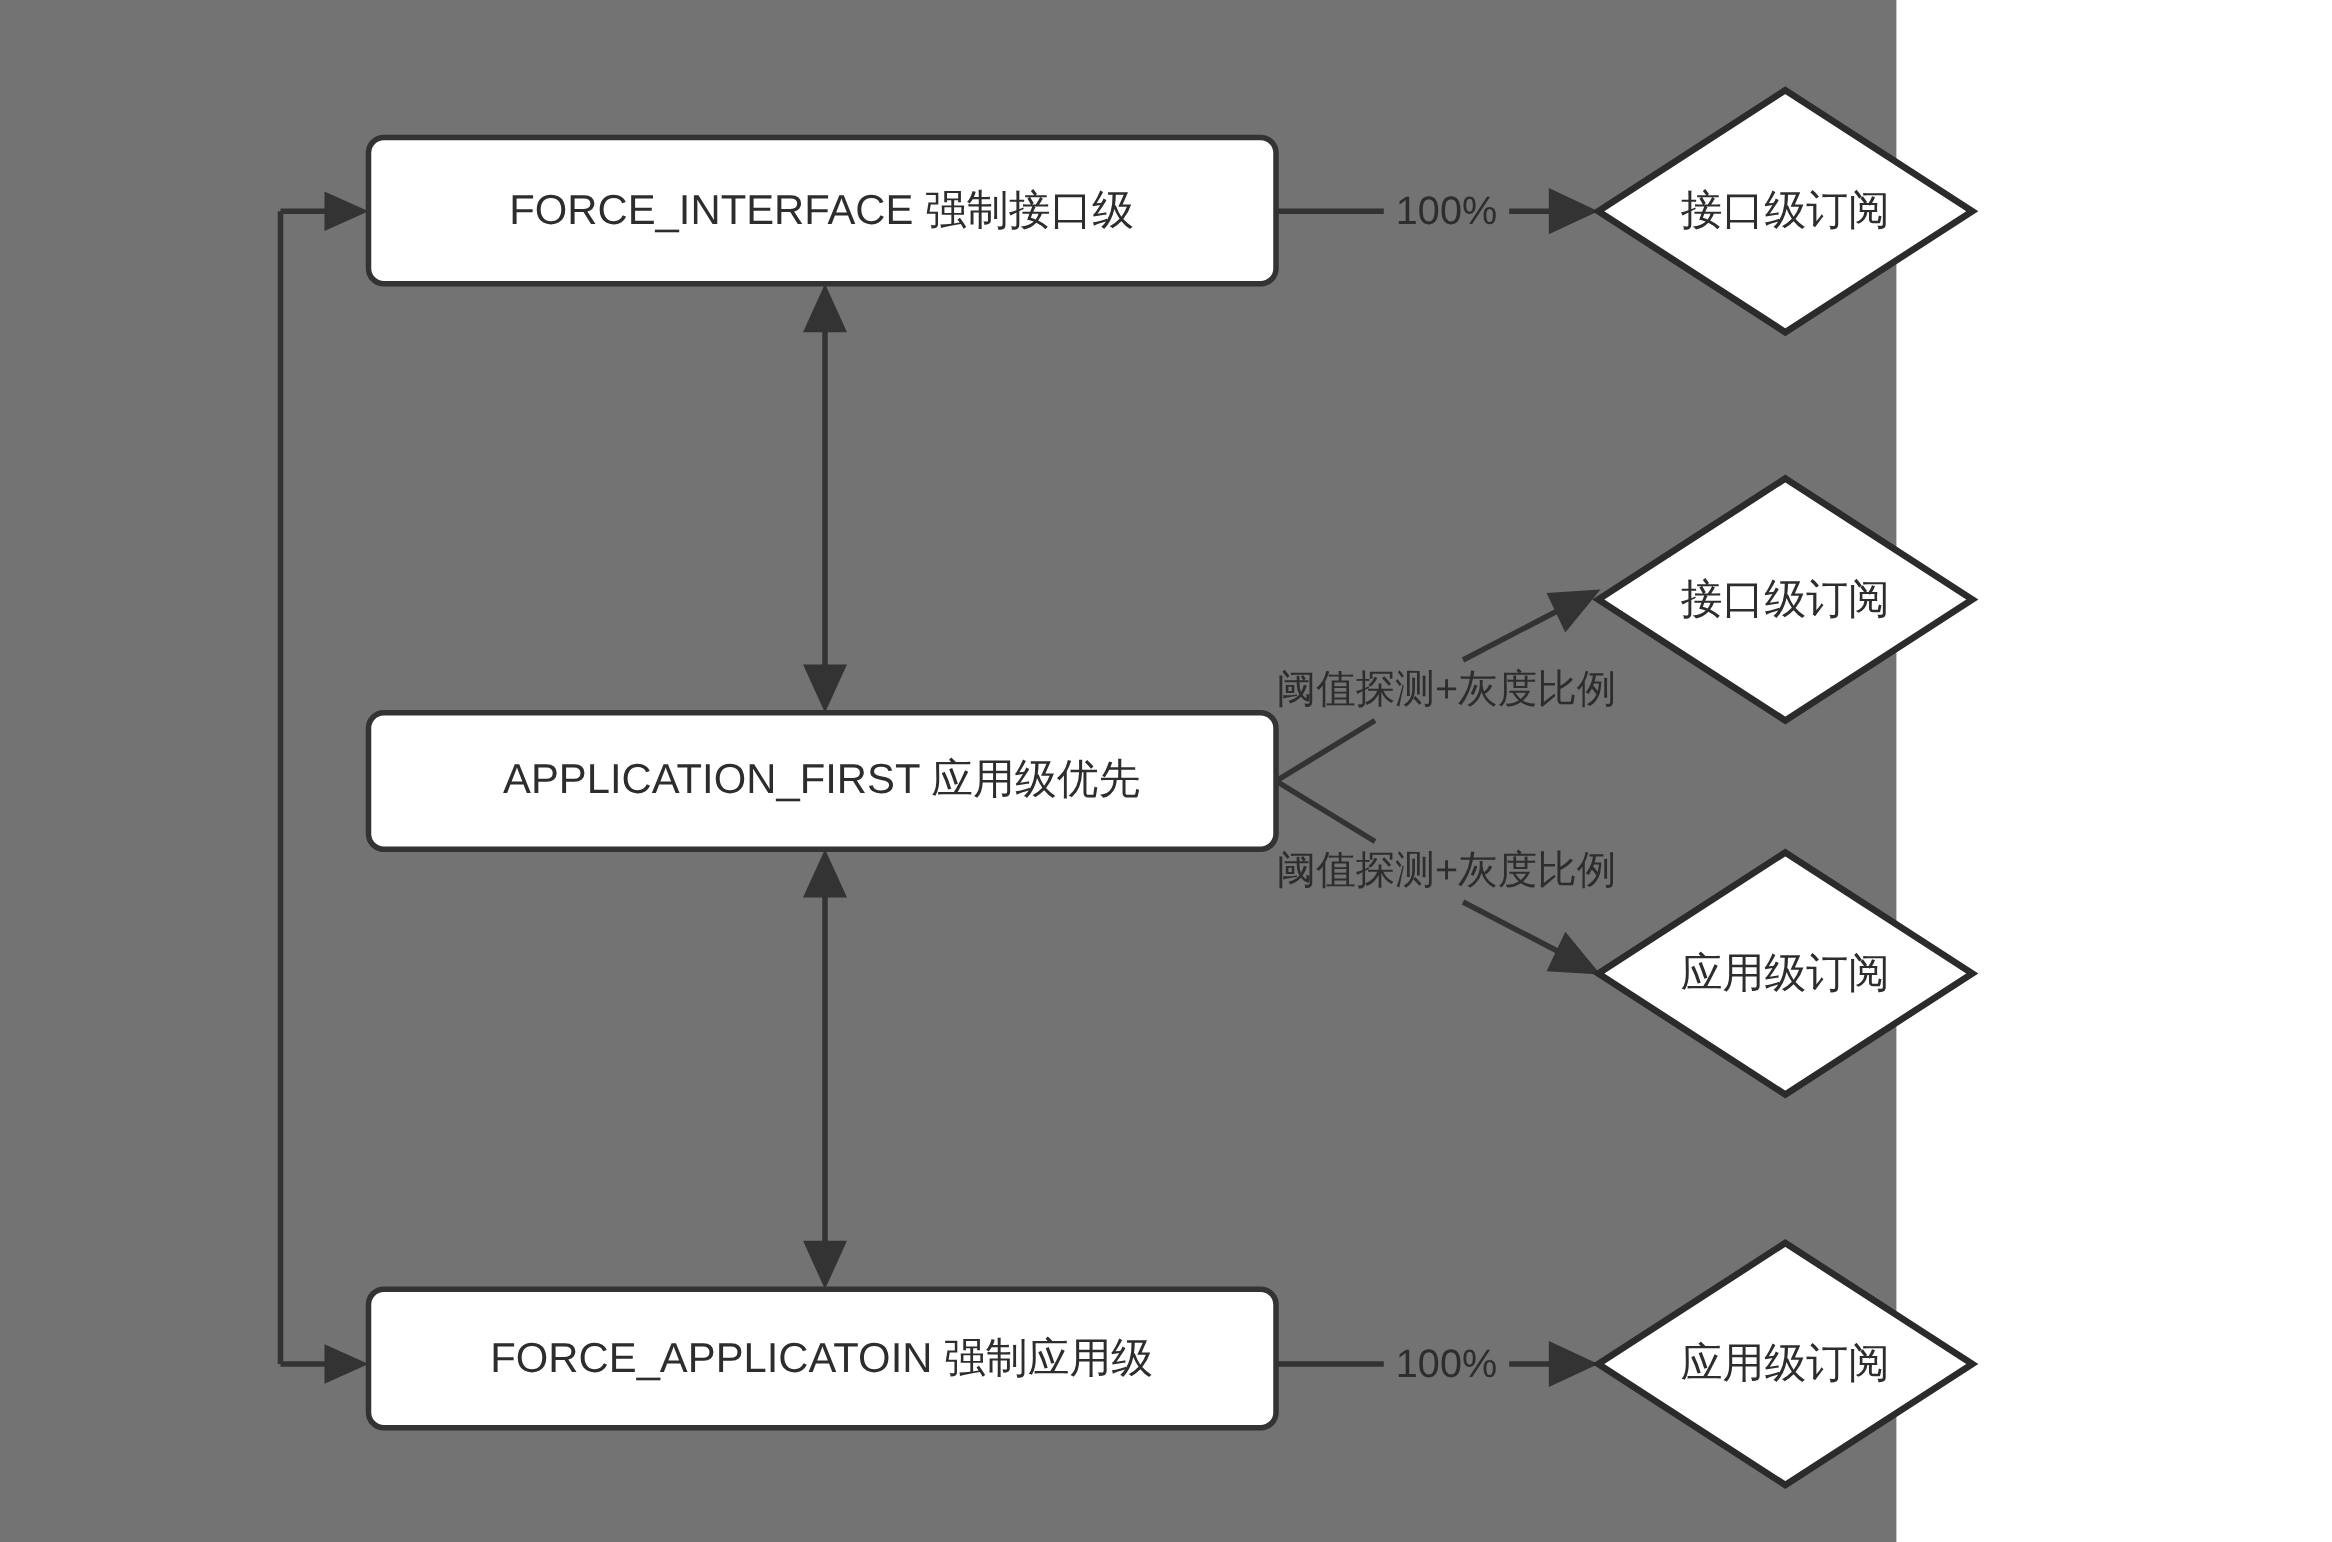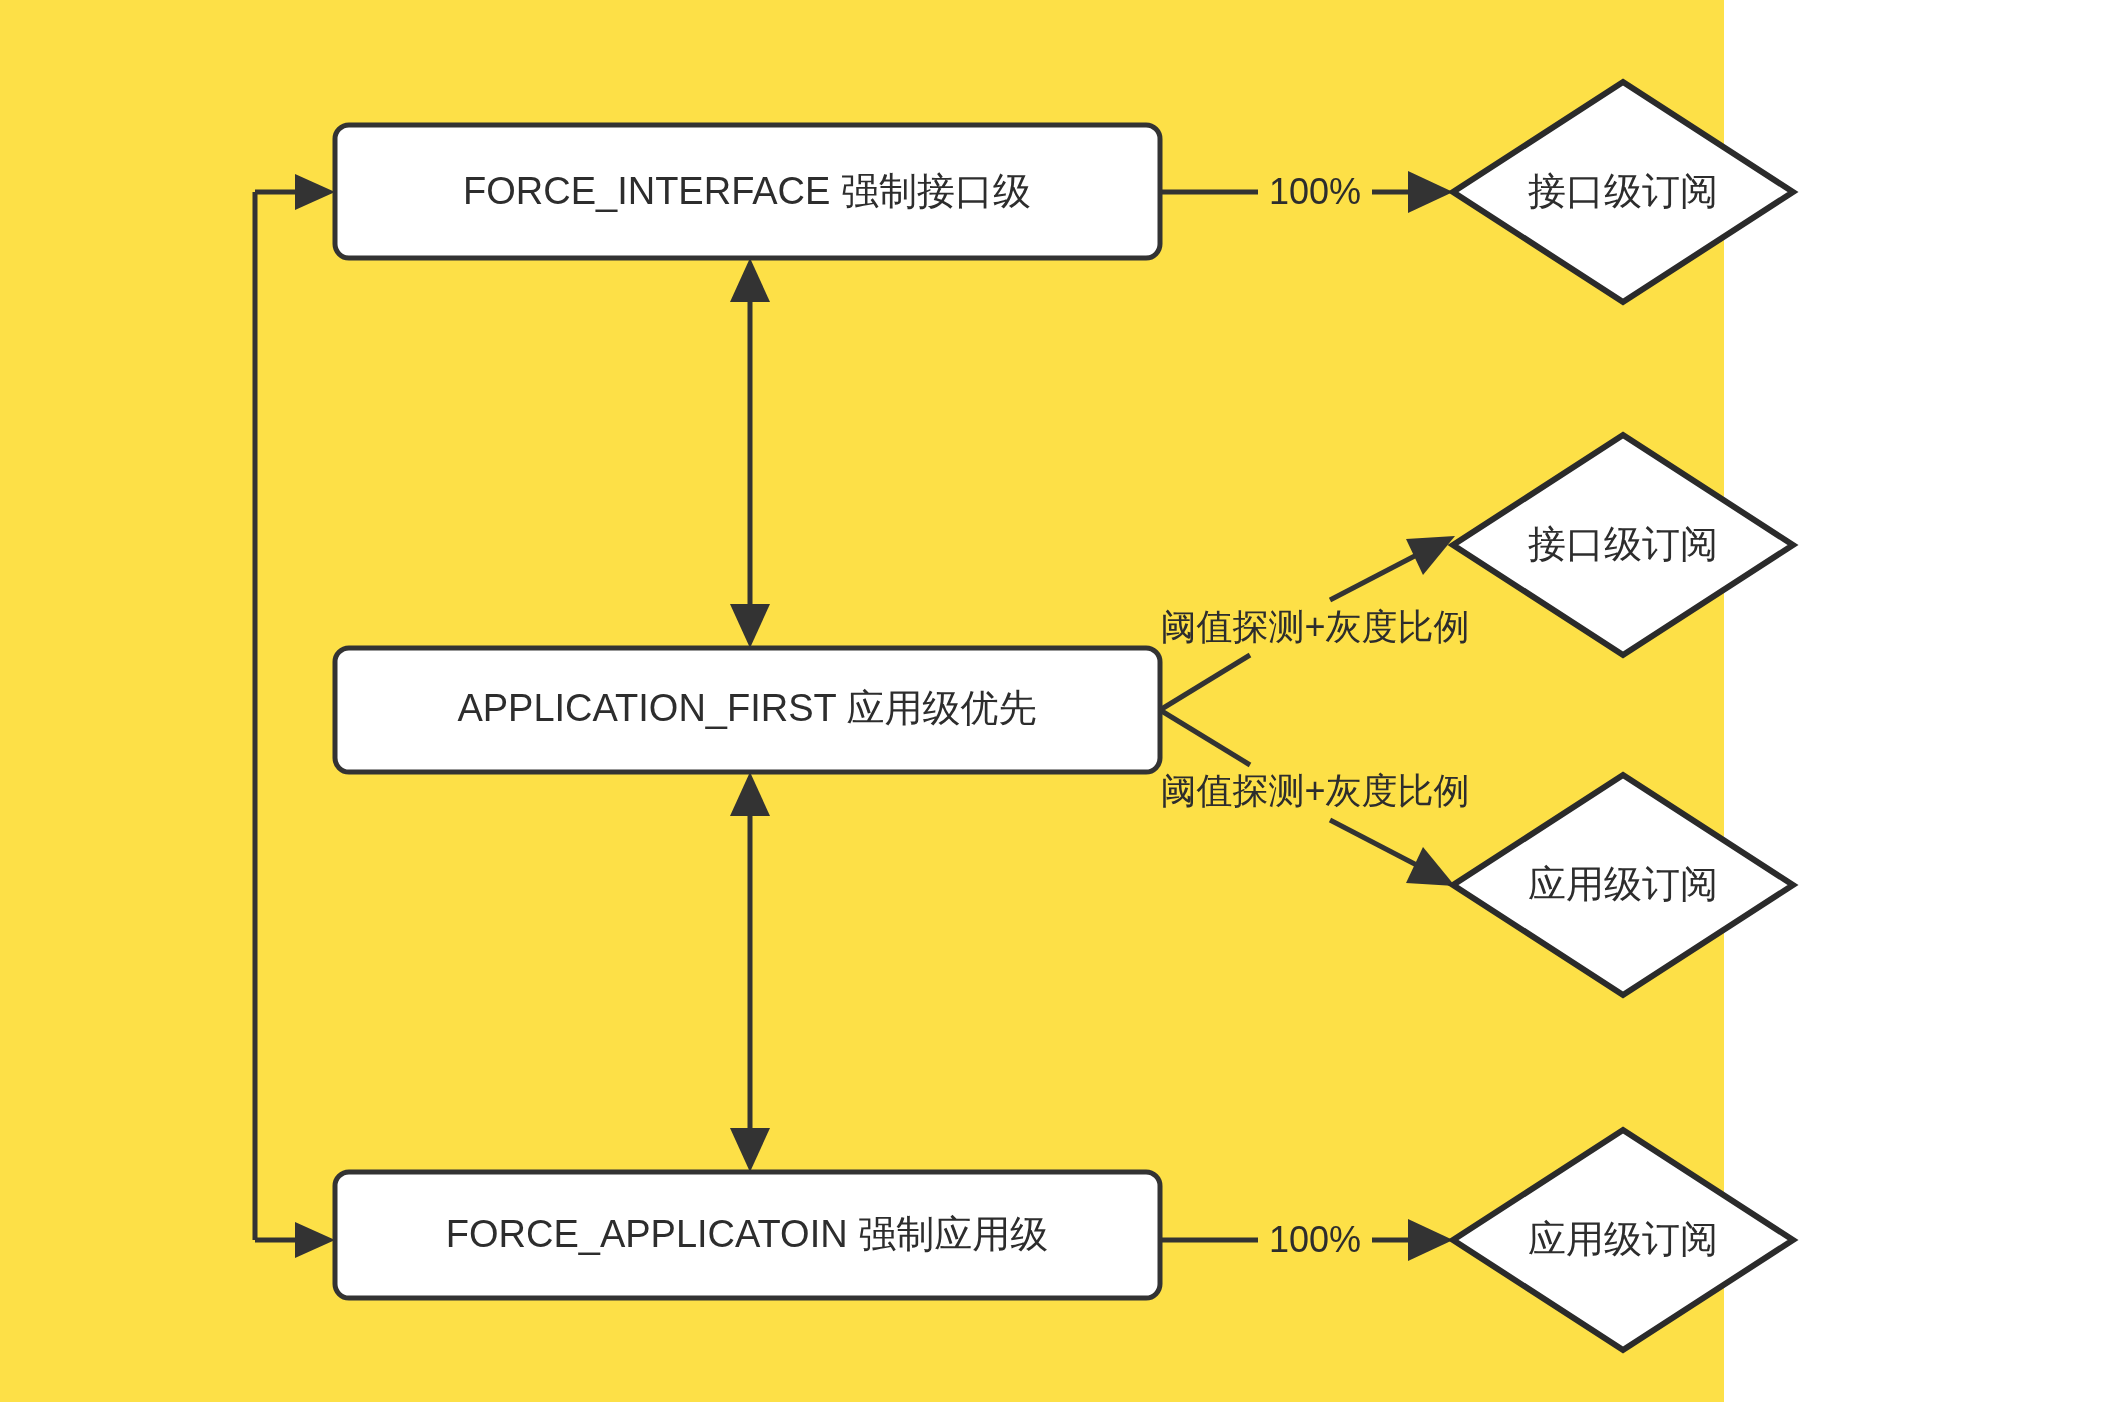--- a/index.html
+++ b/index.html
@@ -10,21 +10,21 @@
   body {
     width: 2120px;
     height: 1402px;
     font-family: "Liberation Sans", "DejaVu Sans", sans-serif;
     overflow: hidden;
   }
   #diagram-root {
     position: relative;
     width: 1724px;
     height: 1402px;
-    background: #fde047;
+    background: #737373;
   }
   svg.flow {
     position: absolute;
     top: 0;
     left: 0;
     width: 2120px;
     height: 1402px;
     display: block;
   }
   .node-box {

